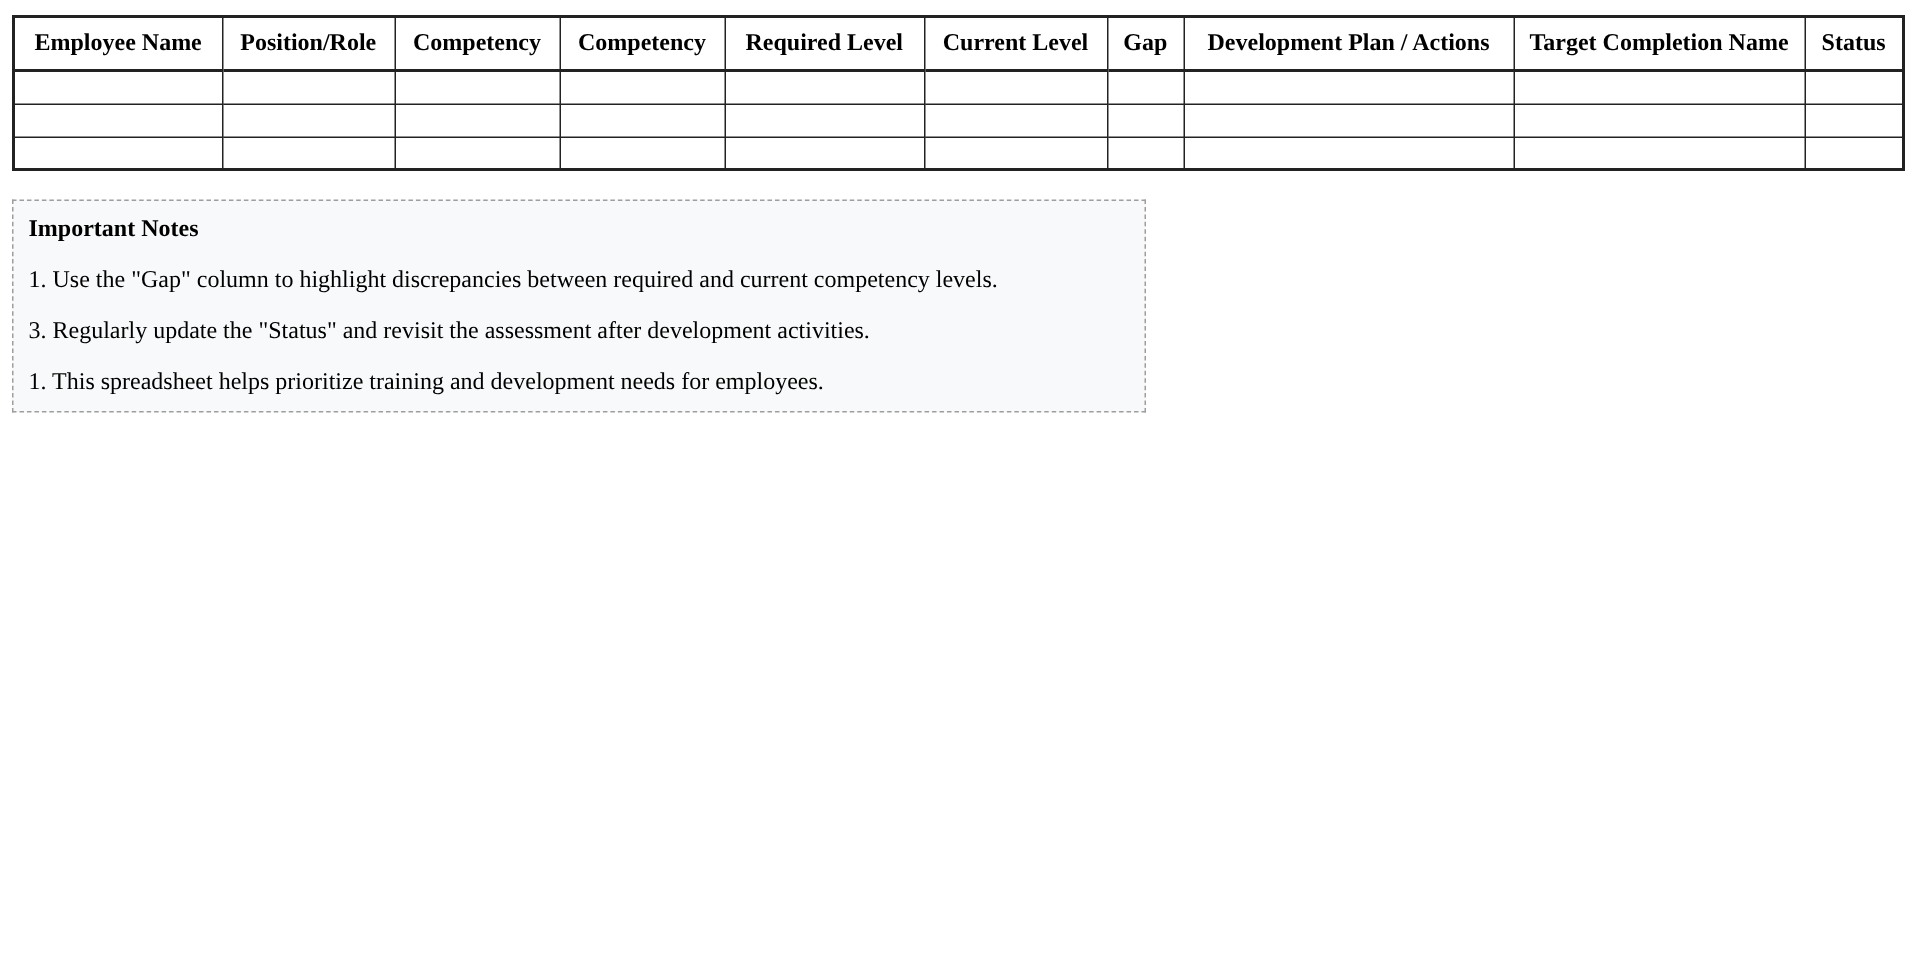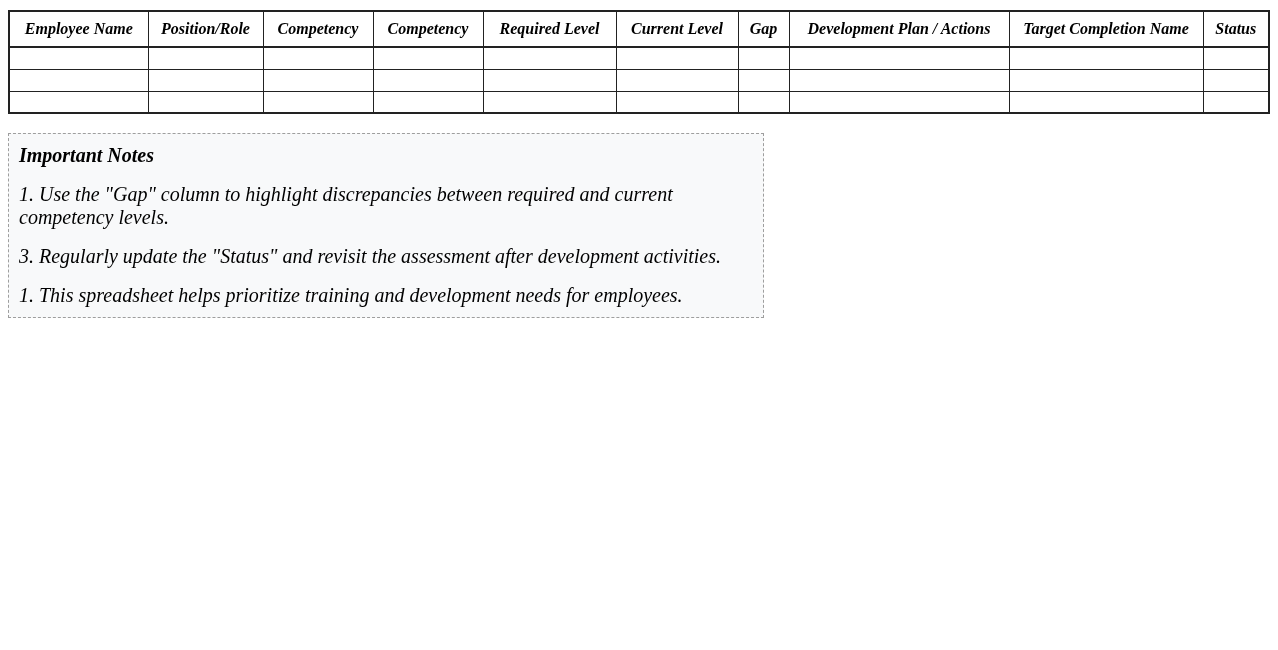--- a/index.html
+++ b/index.html
@@ -8,21 +8,20 @@
     padding: 0;
     background: #ffffff;
     font-family: "Liberation Serif", serif;
     color: #000000;
   }
   .page {
     width: 1278px;
     height: 464px;
     padding: 8px;
     overflow: hidden;
-    font-style: italic;
   }
   table.competency {
     border-collapse: collapse;
     table-layout: fixed;
     width: 1260px;
     margin-top: 2px;
   }
   table.competency, table.competency th, table.competency td {
     border: 1px solid #222222;
   }
@@ -52,21 +51,21 @@
   col.c6 { width: 51px;  }
   col.c7 { width: 220px; }
   col.c8 { width: 194px; }
   col.c9 { width: 66px;  }
   .notes {
     margin-top: 19px;
     width: 756px;
     background: #f8f9fa;
     border: 1px dashed #9e9e9e;
     padding: 10px;
-    font-size: 20px;
+    font-size: 16px;
   }
   .notes .notes-title {
     font-weight: bold;
     margin: 0 0 16px 0;
   }
   .notes p.note-item {
     margin: 0 0 16px 0;
   }
   .notes p.note-item:last-child {
     margin-bottom: 0;

